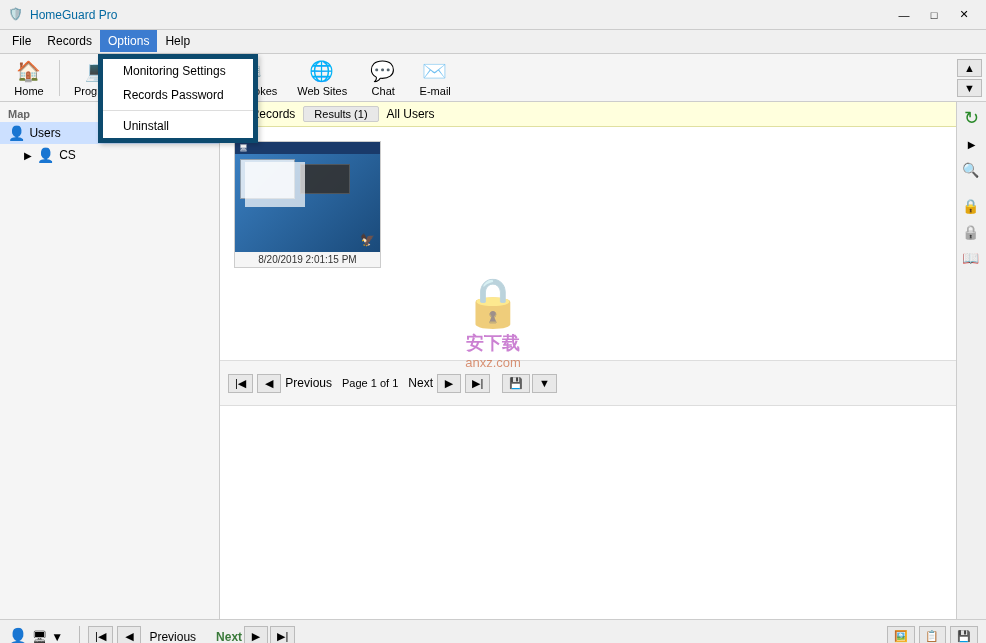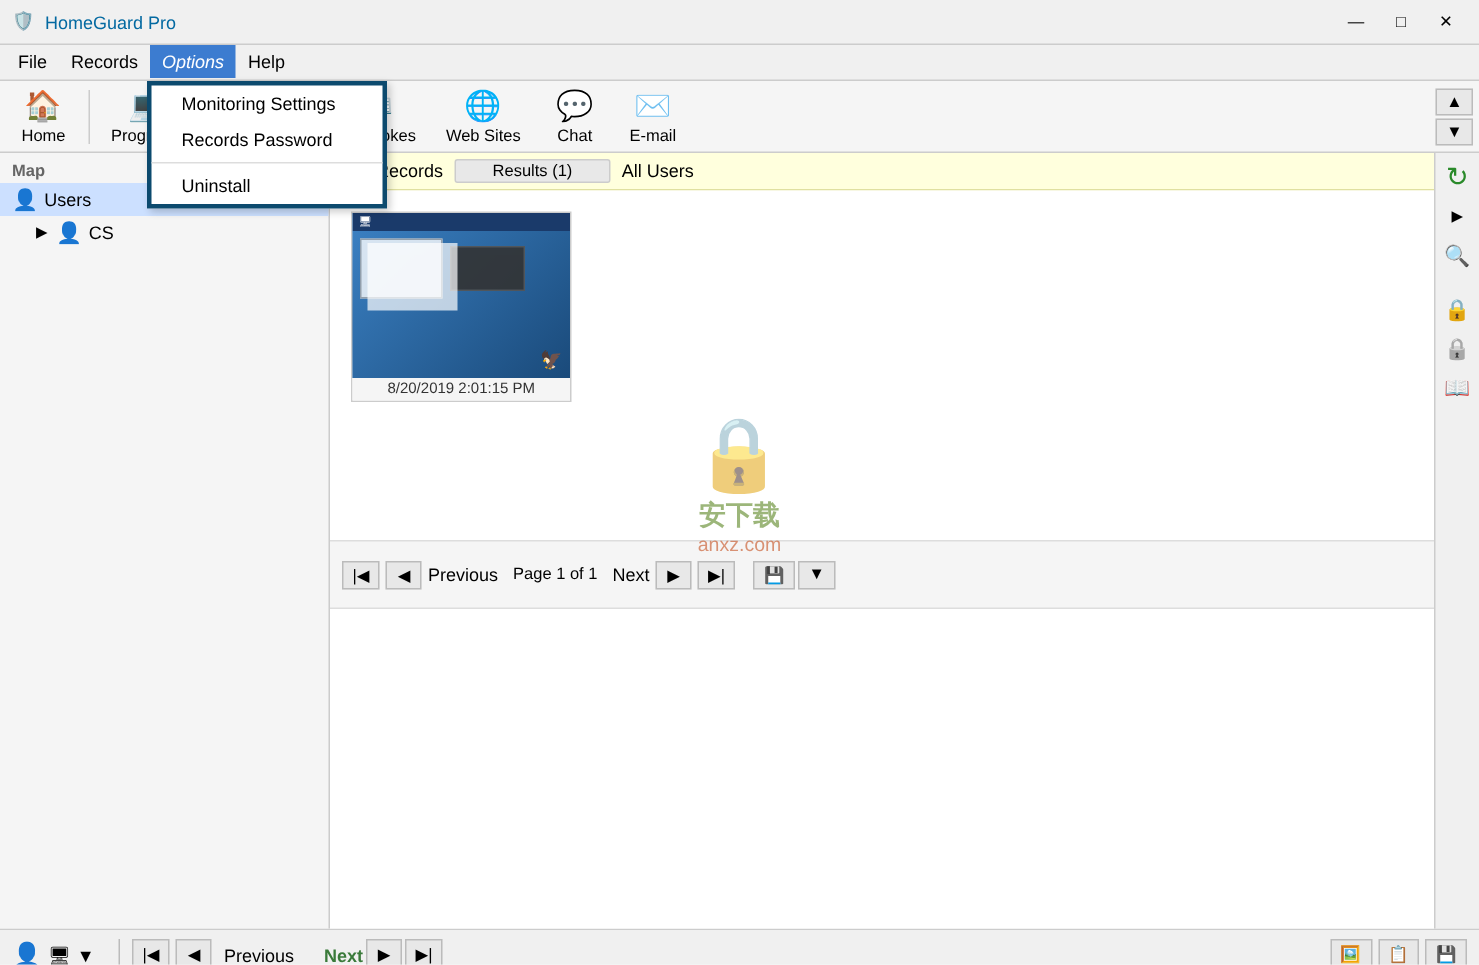--- a/index.html
+++ b/index.html
@@ -32,29 +32,29 @@
       border-bottom: 1px solid #ccc;
     }
     .menu-item {
       padding: 2px 8px;
       cursor: pointer;
       font-size: 12px;
       height: 22px;
       display: flex;
       align-items: center;
     }
-    .menu-item:hover, .menu-item.active { background: #3c7cd0; color: white; font-style: italic; }
+    .menu-item:hover, .menu-item.active { background: #3c7cd0; color: white; }
 
     
     #options-dropdown {
       position: absolute;
       top: 54px;
       left: 98px;
       background: white;
-      border: 3px solid #0c4a6e;
+      border: 5px solid #0c4a6e;
       box-shadow: 2px 2px 5px rgba(0,0,0,0.2);
       z-index: 1000;
       min-width: 160px;
     }
     .dropdown-item {
       padding: 5px 20px;
       cursor: pointer;
       font-size: 12px;
       white-space: nowrap;
     }
@@ -143,21 +143,21 @@
       background: #ffffdd;
       padding: 4px 8px;
       border-bottom: 1px solid #e0e0a0;
       font-size: 12px;
       display: flex;
       align-items: center;
       gap: 8px;
     }
     .filter-tag {
       background: #e8e8e8;
-      padding: 1px 24px;
+      padding: 1px 10px;
       border-radius: 2px;
       border: 1px solid #ccc;
       font-size: 11px;
     }
 
     
     #screenshot-area {
       flex: 1;
       padding: 10px;
       overflow-y: auto;
@@ -285,21 +285,21 @@
       z-index: 500;
       text-align: center;
       opacity: 0.55;
     }
     .watermark-logo {
       font-size: 48px;
       color: #ccc;
     }
     .watermark-text {
       font-size: 18px;
-      color: #4d7c0f;
+      color: #a21caf;
       font-weight: bold;
     }
     .watermark-sub {
       font-size: 13px;
       color: #c2410c;
     }
   </style>
 </head>
 <body>
 

